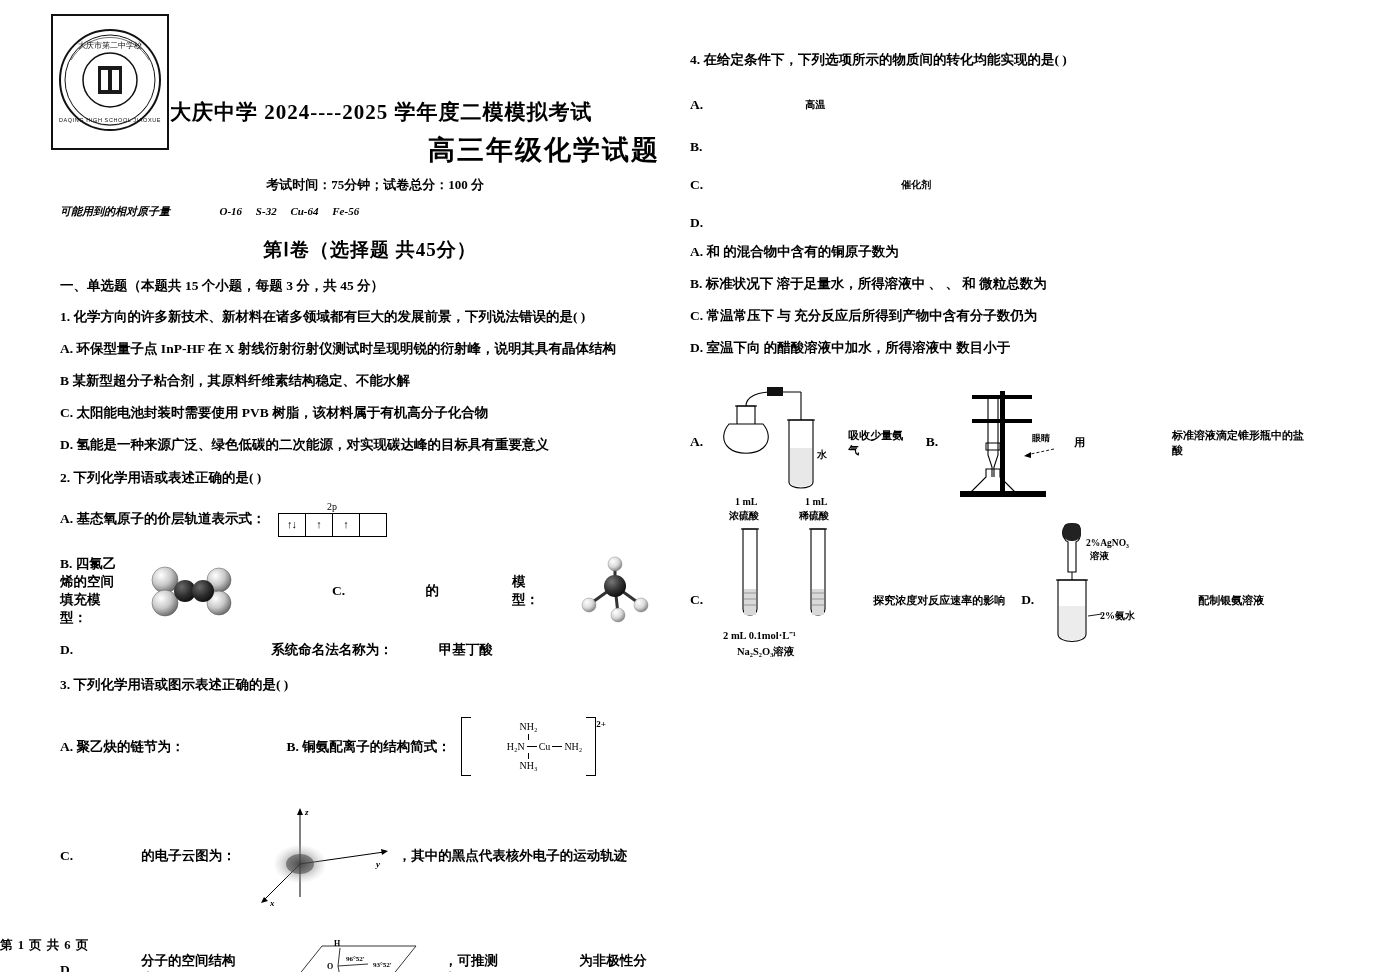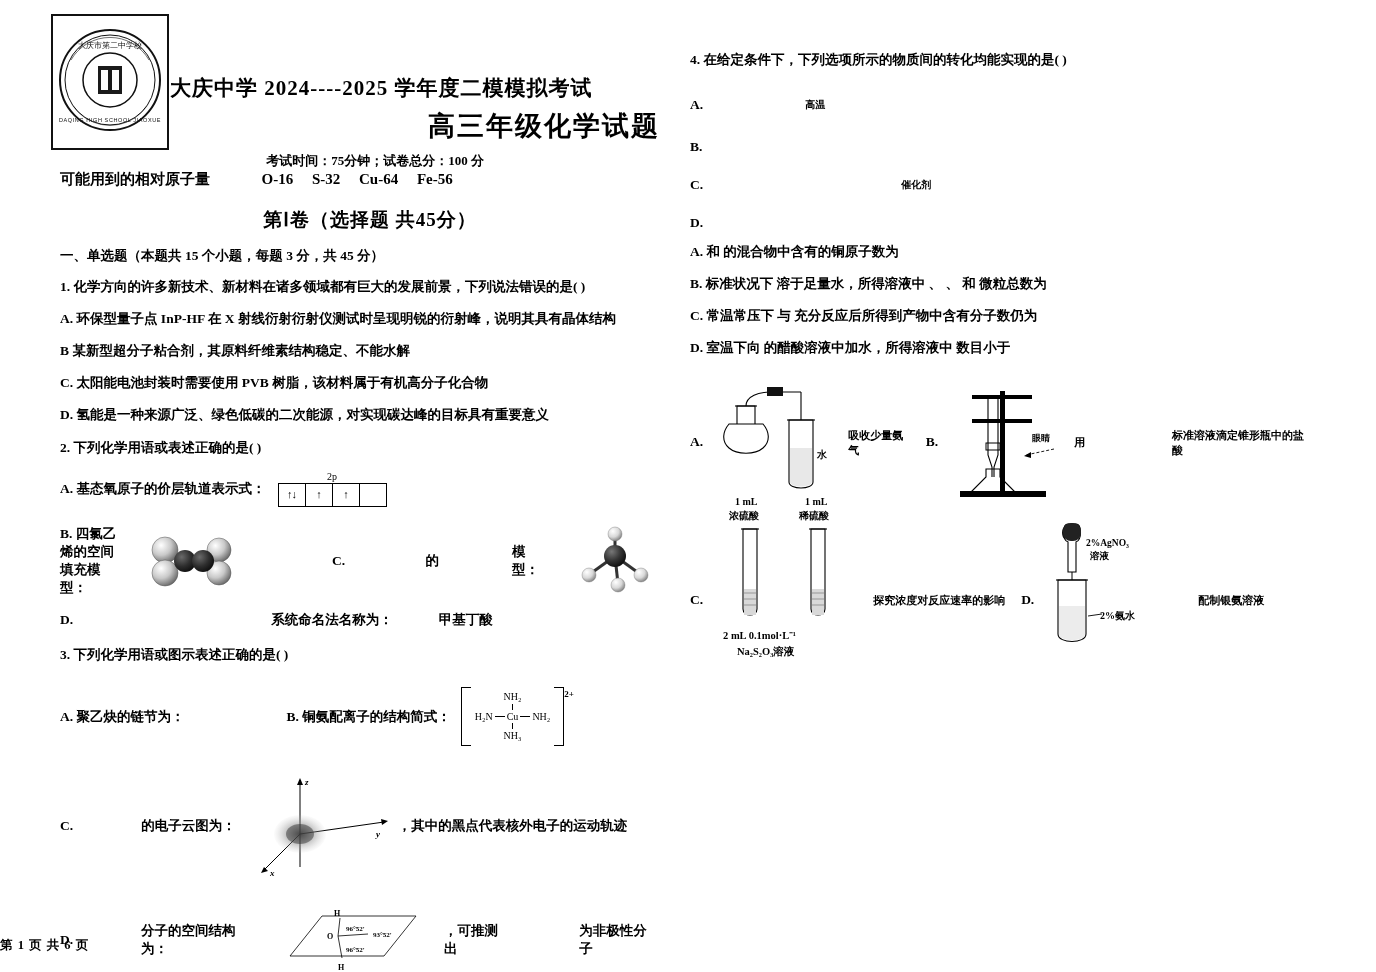--- a/index.html
+++ b/index.html
@@ -45,42 +45,44 @@
   }
   .seal svg { display:block; }
 
   
   .school-title {
     font-family: "Liberation Serif", serif;
     font-weight: bold;
     font-size: 21px;
     letter-spacing: 1px;
     margin-left: 110px;
-    margin-top: 56px;
+    margin-top: 80px;
     white-space: nowrap;
   }
   .paper-title {
     font-weight: bold;
     font-size: 27px;
     text-align: right;
     margin-top: 6px;
     margin-left: 30px;
     letter-spacing: 2px;
   }
   .exam-meta {
     font-weight: bold;
     font-size: 13px;
     text-align: center;
     margin-top: 8px;
     margin-left: 30px;
   }
   .atomic-mass {
     font-weight: bold;
-    font-size: 15px;
+    font-size: 11px;
+    margin-top: 10px;
     white-space: nowrap;
+    font-style: italic;
   }
   .atomic-mass .sp { display:inline-block; width:44px; }
   .section-title {
     font-weight: bold;
     font-size: 19px;
     text-align: center;
     margin-top: 18px;
     margin-left: 20px;
     letter-spacing: 1px;
   }
@@ -321,21 +323,21 @@
 
     <div class="opt-row" style="margin-top:22px; align-items:center;">
       <span>A. 聚乙炔的链节为：</span>
       <span class="inline-blank-lg"></span>
       <span>B. 铜氨配离子的结构简式：</span>
       <span class="complex">
         <span class="brk l"></span>
         <span class="complex-inner">
           <div>NH₂</div>
           <div style="height:6px;border-left:1px solid #000;width:1px;margin:0 auto;"></div>
-          <div style="display:flex;align-items:center;justify-content:center;gap:2px;">
+          <div style="display:flex;align-items:center;justify-content:center;gap:2px;margin-left:32px;">
             <span>H₂N</span>
             <span style="display:inline-block;width:10px;border-top:1px solid #000;height:1px;"></span>
             <span>Cu</span>
             <span style="display:inline-block;width:10px;border-top:1px solid #000;height:1px;"></span>
             <span>NH₂</span>
           </div>
           <div style="height:6px;border-left:1px solid #000;width:1px;margin:0 auto;"></div>
           <div>NH₃</div>
         </span>
         <span class="brk r"></span>

